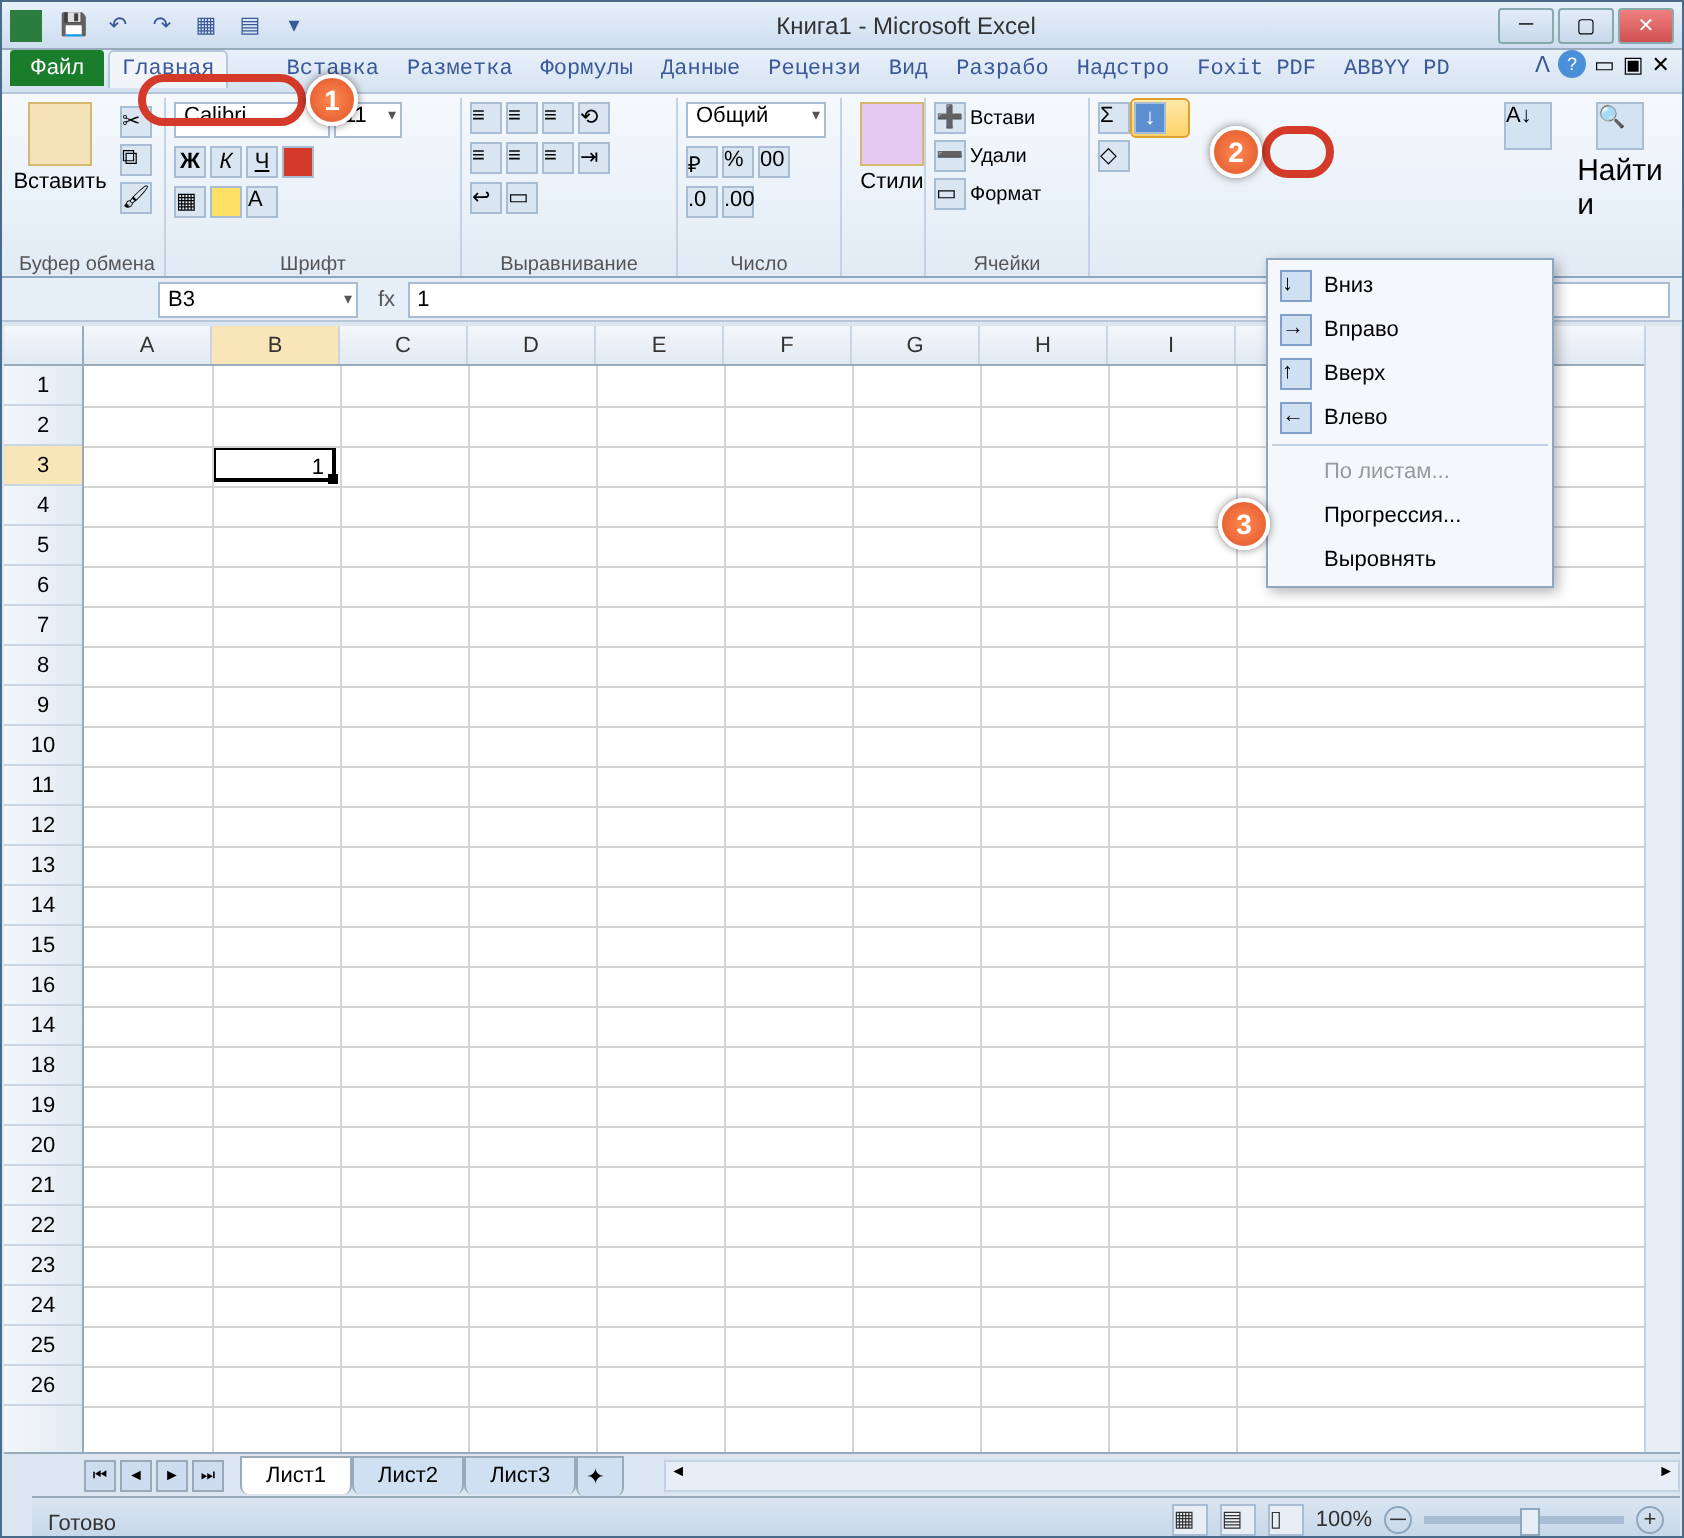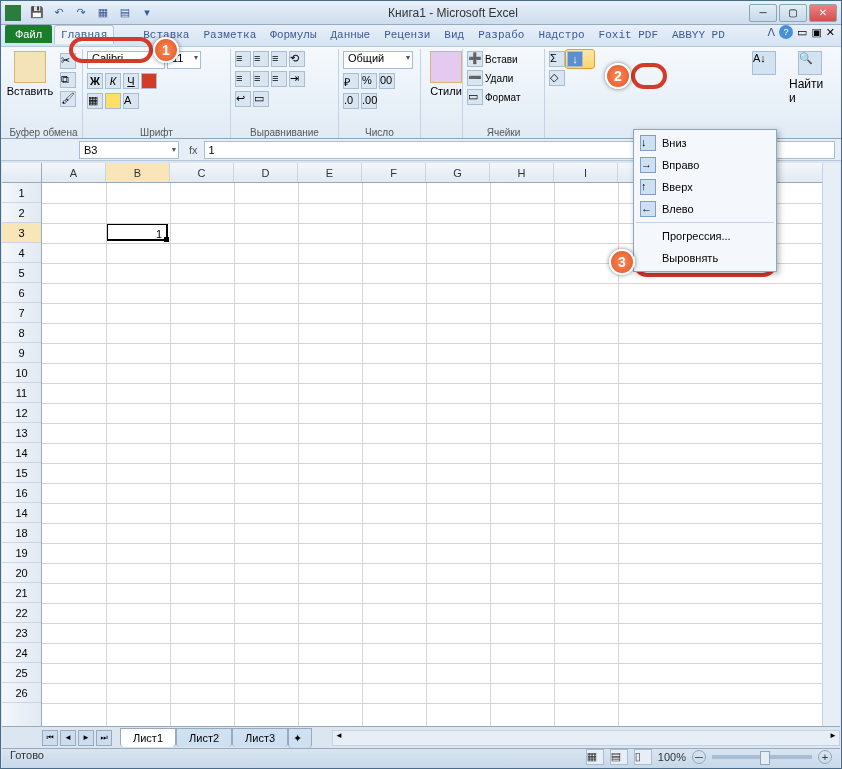--- a/index.html
+++ b/index.html
@@ -73,21 +73,21 @@
 
 .sheet-tabs { position: absolute; bottom: 20px; left: 1px; right: 1px; height: 22px; background: #dbe6f1; border-top: 1px solid #9ab; display: flex; align-items: center; padding-left: 40px; }
 .stab-nav { display: flex; gap: 2px; margin-right: 8px; }
 .stab-nav span { width: 16px; height: 16px; background: #cdddef; border: 1px solid #9ab; font-size: 8px; display: flex; align-items: center; justify-content: center; }
 .stab { padding: 3px 12px; background: #fff; border: 1px solid #9ab; border-bottom: none; font-size: 11px; border-radius: 0 0 4px 4px; }
 .stab.inactive { background: #cfe0f2; }
 .hscroll { flex: 1; margin-left: 20px; height: 16px; background: #e8eef5; border: 1px solid #c3d3e5; position: relative; }
 .hscroll::before { content: "◄"; position: absolute; left: 2px; font-size: 8px; }
 .hscroll::after { content: "►"; position: absolute; right: 2px; font-size: 8px; }
 
-.statusbar { position: absolute; bottom: 0; left: 1px; right: 1px; height: 20px; background: linear-gradient(#d9e5f1,#c7d8ea); border-top: 1px solid #9ab; display: flex; align-items: flex-start; padding: 0 8px; font-size: 11px; color: #333; }
+.statusbar { position: absolute; bottom: 0; left: 15px; right: 1px; height: 20px; background: linear-gradient(#d9e5f1,#c7d8ea); border-top: 1px solid #9ab; display: flex; align-items: flex-end; padding: 0 8px; font-size: 11px; color: #333; }
 .sb-right { margin-left: auto; display: flex; align-items: center; gap: 6px; }
 .view-btn { width: 18px; height: 16px; background: #e8eef5; border: 1px solid #a8bdd4; }
 .zoom-slider { width: 100px; height: 4px; background: #a8bdd4; position: relative; }
 .zoom-slider::before { content: ""; position: absolute; left: 48px; top: -4px; width: 8px; height: 12px; background: #e8eef5; border: 1px solid #8fa6bf; }
 </style>
 </head>
 <body>
 
 <div class="window">
 
@@ -233,21 +233,21 @@
       </div>
       <div class="row" style="margin-top:3px">
           <div class="small-ico">◇</div>
         </div>
       <div style="position:absolute;right:6px;top:2px;display:flex;gap:6px">
         <div class="big-btn" style="width:38px">
             <div style="width:24px;height:24px;background:#d4e3f2;border:1px solid #a8bdd4">A↓</div>
           </div>
         <div class="big-btn" style="width:42px">
             <div style="width:24px;height:24px;background:#d4e3f2;border:1px solid #a8bdd4">🔍</div>
-            <span style="font-size:12px">Найти и</span>
+            <span style="font-size:15px">Найти и</span>
           </div>
       </div>
     </div>
   </div>
 
   <div class="fbar">
     <div class="namebox">B3</div>
     <span class="fx">fx</span>
     <div class="finput">1</div>
   </div>
@@ -345,20 +345,24 @@
       </div>
     <div class="fm-item">
         <div class="fm-ico">↑</div>
         <span>Вверх</span>
       </div>
     <div class="fm-item">
         <div class="fm-ico">←</div>
         <span>Влево</span>
       </div>
     <div class="fm-sep"></div>
+    <div class="fm-item disabled">
+        <div style="width:16px"></div>
+        <span>По листам...</span>
+      </div>
     <div class="fm-item">
         <div style="width:16px"></div>
         <span>Прогрессия...</span>
       </div>
     <div class="fm-item">
         <div style="width:16px"></div>
         <span>Выровнять</span>
       </div>
   </div>
 

